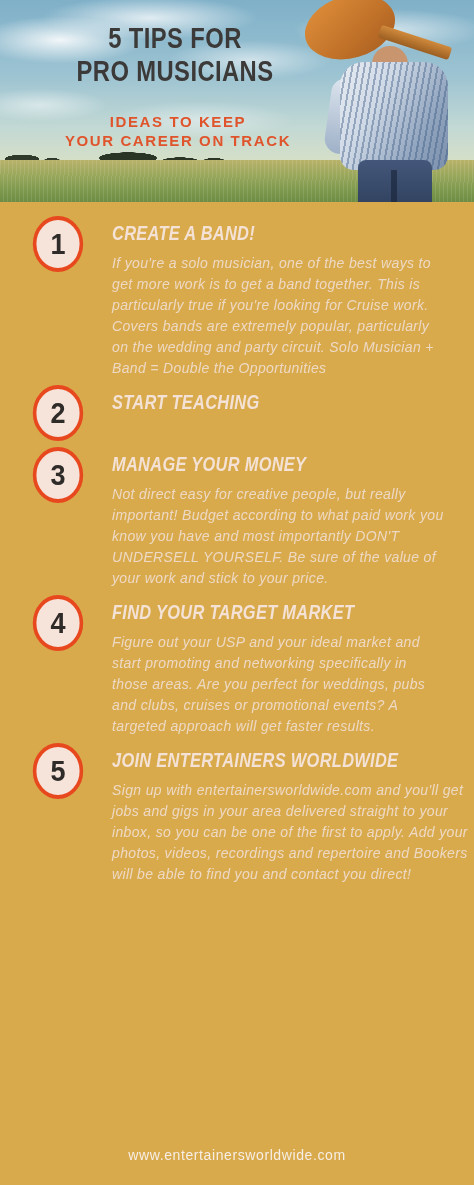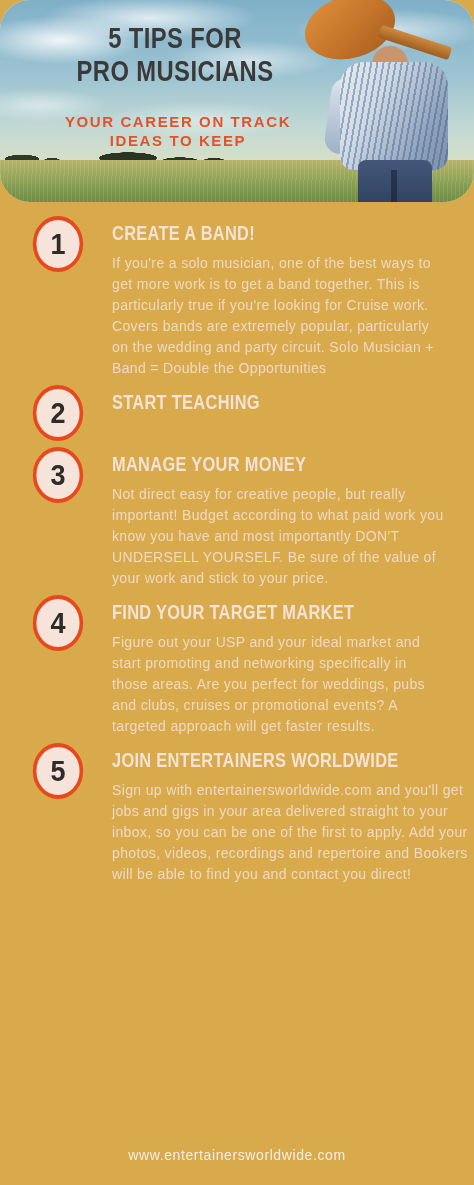--- a/index.html
+++ b/index.html
@@ -5,21 +5,21 @@
   html,body{margin:0;padding:0;}
   body{
     width:474px;height:1185px;
     background:#d8aa4b;
     font-family:"Liberation Sans", sans-serif;
     overflow:hidden;
   }
   .page{position:relative;width:474px;height:1185px;background:#d8aa4b;overflow:hidden;}
 
   
-  .hero{position:relative;width:474px;height:202px;overflow:hidden;background:#fef9c3;border-radius:30px;}
+  .hero{position:relative;width:474px;height:202px;overflow:hidden;background:#fef9c3;}
   .sky{
     position:absolute;left:0;top:0;width:474px;height:165px;
     background:
       radial-gradient(ellipse 120px 34px at 60px 40px, rgba(255,255,255,.88) 0%, rgba(255,255,255,0) 70%),
       radial-gradient(ellipse 150px 30px at 150px 18px, rgba(255,255,255,.75) 0%, rgba(255,255,255,0) 72%),
       radial-gradient(ellipse 110px 26px at 250px 60px, rgba(255,255,255,.55) 0%, rgba(255,255,255,0) 75%),
       radial-gradient(ellipse 130px 28px at 390px 30px, rgba(255,255,255,.6) 0%, rgba(255,255,255,0) 75%),
       radial-gradient(ellipse 90px 22px at 40px 105px, rgba(255,255,255,.5) 0%, rgba(255,255,255,0) 75%),
       radial-gradient(ellipse 120px 24px at 200px 120px, rgba(255,255,255,.42) 0%, rgba(255,255,255,0) 78%),
       linear-gradient(#7fb0c8 0%, #9cc3d2 45%, #c3d9d4 78%, #d8e0c6 100%);
@@ -96,21 +96,21 @@
   .tip{position:relative;display:flex;align-items:flex-start;padding:0 22px 0 0;margin-bottom:6px;}
   .badge-wrap{width:112px;flex:0 0 112px;display:flex;justify-content:flex-start;padding-left:30px;box-sizing:border-box;}
   .badge{
     width:56px;height:56px;border-radius:50%;
     background:#f6e3da;border:4px solid #e8481e;
     box-sizing:border-box;
     display:flex;align-items:center;justify-content:center;
     font-weight:bold;font-size:30px;color:#2e2b29;
     transform:scaleX(.9);
   }
-  .tip-body{flex:1;padding-right:8px;}
+  .tip-body{flex:1;padding-right:8px;font-style:italic;}
   .tip-title{
     font-weight:bold;font-size:21px;line-height:22px;letter-spacing:.4px;
     color:#f4e2d6;margin:6px 0 9px 0;
     transform:scaleX(.78);transform-origin:left center;white-space:nowrap;
   }
   .tip-text{
     font-size:14px;line-height:21px;letter-spacing:.35px;
     color:#f0ddcf;opacity:.92;
     white-space:pre-line;
   }
@@ -138,22 +138,22 @@
       <div class="torso"></div>
       <div class="jeans"></div>
     </div>
 
     <div class="hero-title">
       <div>5 TIPS FOR</div>
       <div>PRO MUSICIANS</div>
     </div>
 
     <div class="hero-sub">
+      <div>IDEAS TO KEEP</div>
       <div>YOUR CAREER ON TRACK</div>
-      <div>IDEAS TO KEEP</div>
     </div>
   </div>
 
   <div class="tips">
 
     <div class="tip">
       <div class="badge-wrap">
         <div class="badge">1</div>
       </div>
       <div class="tip-body">

